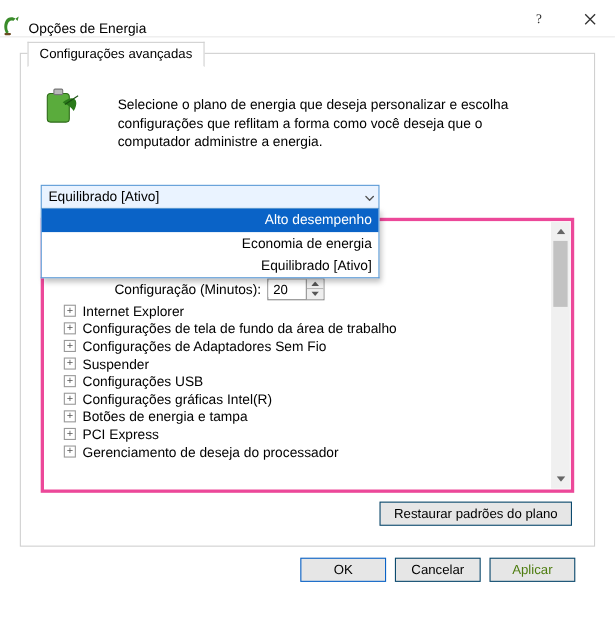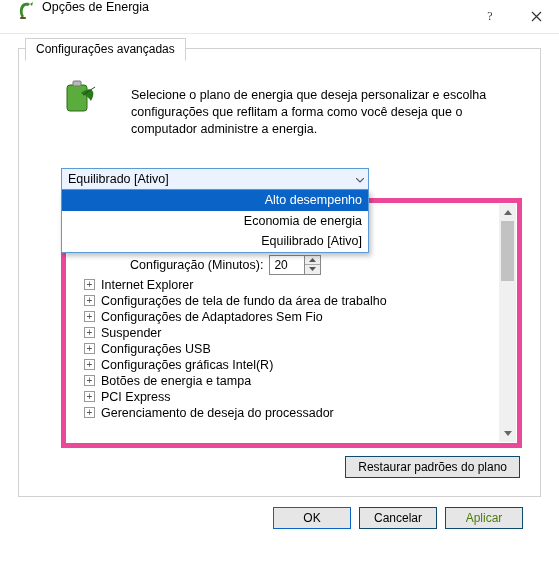--- a/index.html
+++ b/index.html
@@ -9,22 +9,22 @@
     font-size: 12px;
     background: #fff;
     width: 559px;
     height: 580px;
     position: relative;
     color: #000;
   }
   .titlebar {
     height: 34px;
     display: flex;
-    align-items: flex-start;
-    padding: 0 0 0 16px;
+    align-items: flex-end;
+    padding: 0 0 0 0;
     border-bottom: 1px solid #e8e8e8;
   }
   .titlebar .spacer { flex: 1; }
   .titlebar .title { font-size: 12.5px; margin-left: 6px; }
   .sysbtn {
     width: 46px;
     height: 32px;
     display: flex;
     align-items: center;
     justify-content: center;
@@ -37,21 +37,20 @@
   }
   .app-icon svg { display:block; }
 
   .content {
     padding: 14px 18px 0 18px;
   }
   .tab-frame {
     border: 1px solid #d0d0d0;
     border-radius: 0;
     position: relative;
-    padding-left: 24px;
   }
   .tab-label {
     position: absolute;
     top: -11px;
     left: 6px;
     background: #fff;
     border: 1px solid #d0d0d0;
     border-bottom: 1px solid #fff;
     padding: 3px 10px 4px;
     font-size: 12px;
@@ -106,21 +105,21 @@
     padding: 2px 6px;
     font-size: 12.5px;
     line-height: 1.35;
   }
   .combo-item.selected {
     background: #0a63c7;
     color: #fff;
   }
 
   .tree-frame {
-    border: 5px solid #ec4899;
+    border: 3px solid #ec4899;
     height: 250px;
     position: relative;
     padding: 6px 4px;
     margin-top: 8px;
   }
   .scrollbar {
     position: absolute;
     right: 1px; top: 1px; bottom: 1px;
     width: 17px;
     background: #f0f0f0;

